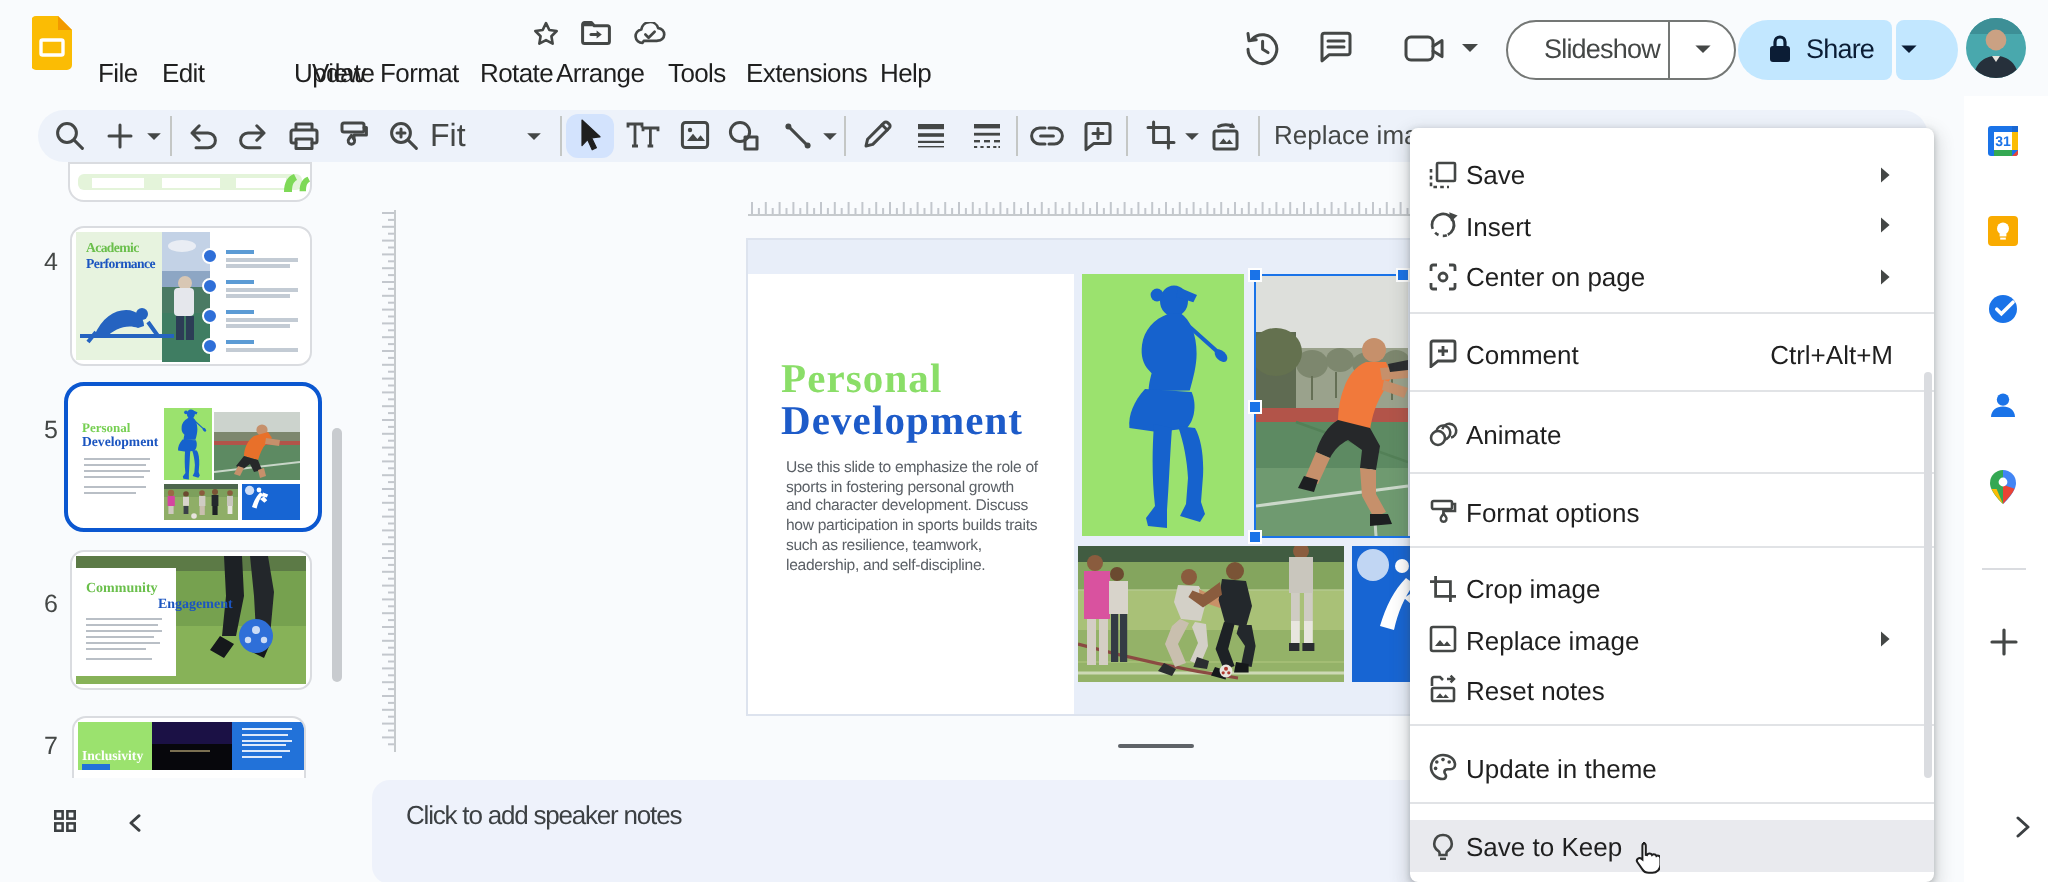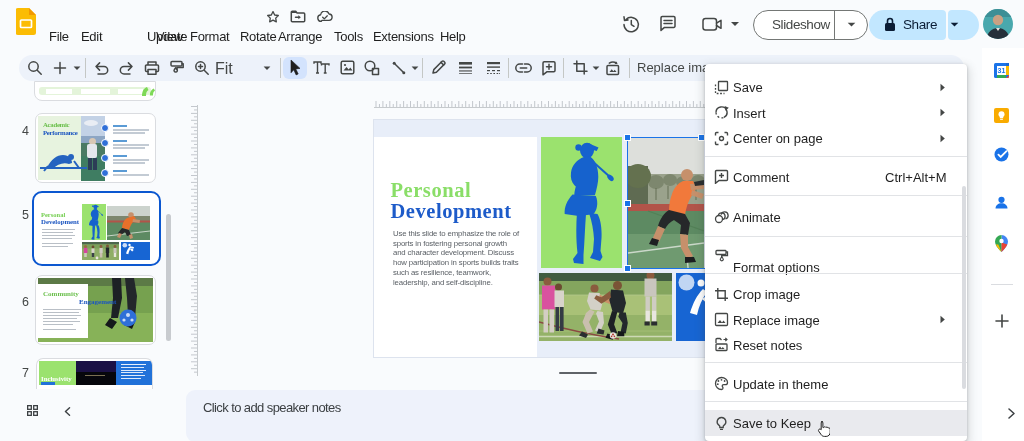--- a/index.html
+++ b/index.html
@@ -821,21 +821,21 @@
       </g>
     </svg>
   <div class="mi" style="top:145.5px;">Animate</div>
   <div class="msep" style="top:171.5px;"></div>
 
   <svg class="mic" style="top:184.5px;" viewBox="0 0 15 15">
       <rect x="2" y="1.5" width="10" height="4" rx="0.8" fill="none" stroke="#444746" stroke-width="1.3"></rect>
       <path d="M12 3 h1.5 v3.5 h-5.8 v2" fill="none" stroke="#444746" stroke-width="1.3"></path>
       <path d="M9 9.5 a1.5 1.5 0 0 1 -1.2 2.4 a1.5 1.5 0 0 1 -1.2 -2.4 l1.2 -1.7 z" fill="none" stroke="#444746" stroke-width="1.2"></path>
     </svg>
-  <div class="mi" style="top:185px;margin-top:11px;">Format options</div>
+  <div class="mi" style="top:185px;">Format options</div>
   <div class="msep" style="top:208.5px;"></div>
 
   <svg class="mic" style="top:222.5px;" viewBox="0 0 15 15">
       <path d="M3.8 1 v10.2 h10.2 M1 3.8 h10.2 v10.2" fill="none" stroke="#444746" stroke-width="1.4"></path>
     </svg>
   <div class="mi" style="top:223px;">Crop image</div>
 
   <svg class="mic" style="top:248px;" viewBox="0 0 15 15">
       <rect x="1.5" y="1.5" width="12" height="12" rx="1" fill="none" stroke="#444746" stroke-width="1.3"></rect>
       <path d="M3.5 11 l2.5 -3 2 2.4 1.5 -1.8 2 2.4 z" fill="#444746"></path>

